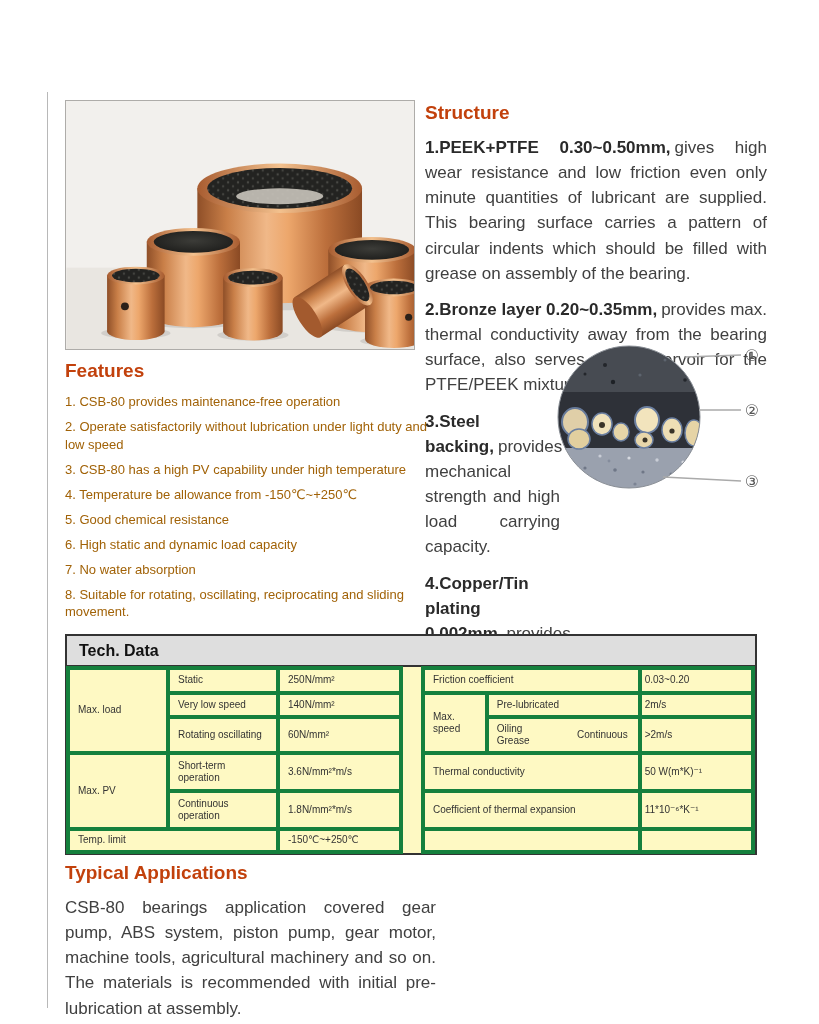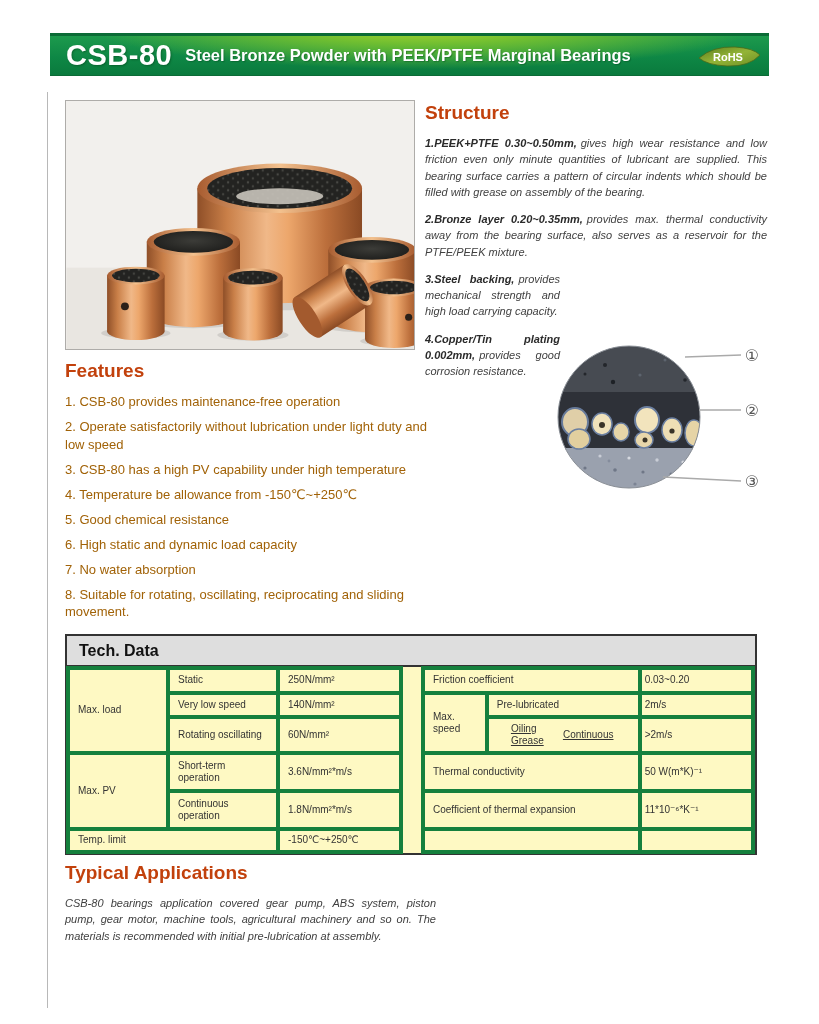--- a/index.html
+++ b/index.html
@@ -24,21 +24,21 @@
   .header-title { font-size:16.5px; font-weight:bold; color:#fff; margin-left:13px; flex:1;
                   text-shadow:1px 1px 1px rgba(0,60,20,0.35); white-space:nowrap; }
   .rohs-leaf { width:64px; height:28px; flex:0 0 auto; }
 
   
   .photo { position:absolute; left:65px; top:100px; width:350px; height:250px;
            border:1px solid #aeaca9; background:#f2f0ed; }
 
   
   h2.sec { font-size:19px; font-weight:bold; color:#c2410c; margin-bottom:11px; }
-  .body-p { font-size:11px; line-height:1.48; text-align:justify; color:#404040; margin-bottom:11px;font-style:italic; }
+  .body-p { font-size:17px; line-height:1.48; text-align:justify; color:#404040; margin-bottom:11px; }
   .p-lead { font-weight:bold; color:#2a2a2a; margin-right:4px; }
 
   .structure { position:absolute; left:425px; top:102px; width:342px; }
   .narrow-col { width:135px; }
 
   .micro-fig { position:absolute; left:545px; top:330px; width:230px; height:175px; }
 
   .features { position:absolute; left:65px; top:360px; width:372px; }
   .feature-item { font-size:13px; line-height:1.38; color:#a16207; margin-bottom:7px; }
 
@@ -46,53 +46,38 @@
   .tech { position:absolute; left:65px; top:634px; width:692px; border:2px solid #333; background:#fef9c3; }
   .tech-header { height:31px; background:#dedede; border-bottom:2px solid #333;
                  display:flex; align-items:center; padding-left:12px;
                  font-size:16px; font-weight:bold; color:#111; }
   .tech-body { position:relative; height:186px; }
   .tech-body table { border-collapse:collapse; position:absolute; top:-1px; table-layout:fixed; }
   .tech-body td { border:4px solid #15803d; font-size:10px; color:#333; padding:2px 8px; vertical-align:middle; line-height:1.25; }
   .t-left { left:-1px; }
   .t-right { left:354px;border-radius:13px; }
   td.v { text-align:left; padding:2px 3px; }
-  .oil-cell { display:flex; justify-content:center; align-items:center;text-decoration:underline; }
+  .oil-cell { display:flex; justify-content:space-between; align-items:center; }
   .oil-cell .oil-a { width:52px; }
   .oil-cell .oil-b { white-space:nowrap; padding-right:2px; }
 
   
   .typical { position:absolute; left:65px; top:862px; width:371px; }
   .available { position:absolute; left:425px; top:862px; width:342px; }
   .bullet-item { font-size:13px; color:#3c3c3c; margin-bottom:9px; }
   .bullet-item::before { content:"• "; }
   .avail-note { font-size:13px; line-height:1.6; text-align:justify; color:#404040; margin-left:7px; margin-top:2px; }
 </style>
 </head>
 <body>
 
 <div class="page">
 
   <div class="page-edge-line"></div>
 
-  <div class="header-bar">
-    <span class="model">CSB-80</span>
-    <span class="header-title">Steel Bronze Powder with PEEK/PTFE Marginal Bearings</span>
-    <svg class="rohs-leaf" viewBox="0 0 64 28">
-      <defs>
-        <linearGradient id="leafg" x1="0" y1="0" x2="1" y2="1">
-          <stop offset="0" stop-color="#5d7d1c"></stop>
-            <stop offset="0.5" stop-color="#93b437"></stop>
-            <stop offset="1" stop-color="#6d8f24"></stop>
-        </linearGradient>
-      </defs>
-      <path d="M2,16 Q16,4 38,5 Q56,6 63,13 Q52,25 30,24 Q10,23 2,16 Z" fill="url(#leafg)" stroke="#4c6a16" stroke-width="0.8"></path>
-      <text x="31" y="19" text-anchor="middle" font-size="11" font-weight="bold" fill="#ffffff">RoHS</text>
-    </svg>
-  </div>
 
   <div class="photo">
     <svg viewBox="0 0 350 250" width="348" height="248">
       <defs>
         <linearGradient id="cop" x1="0" y1="0" x2="1" y2="0">
           <stop offset="0" stop-color="#8f4f28"></stop>
             <stop offset="0.18" stop-color="#c97f48"></stop>
           <stop offset="0.42" stop-color="#f0b888"></stop>
             <stop offset="0.55" stop-color="#eda76c"></stop>
           <stop offset="0.78" stop-color="#bc6f3c"></stop>

